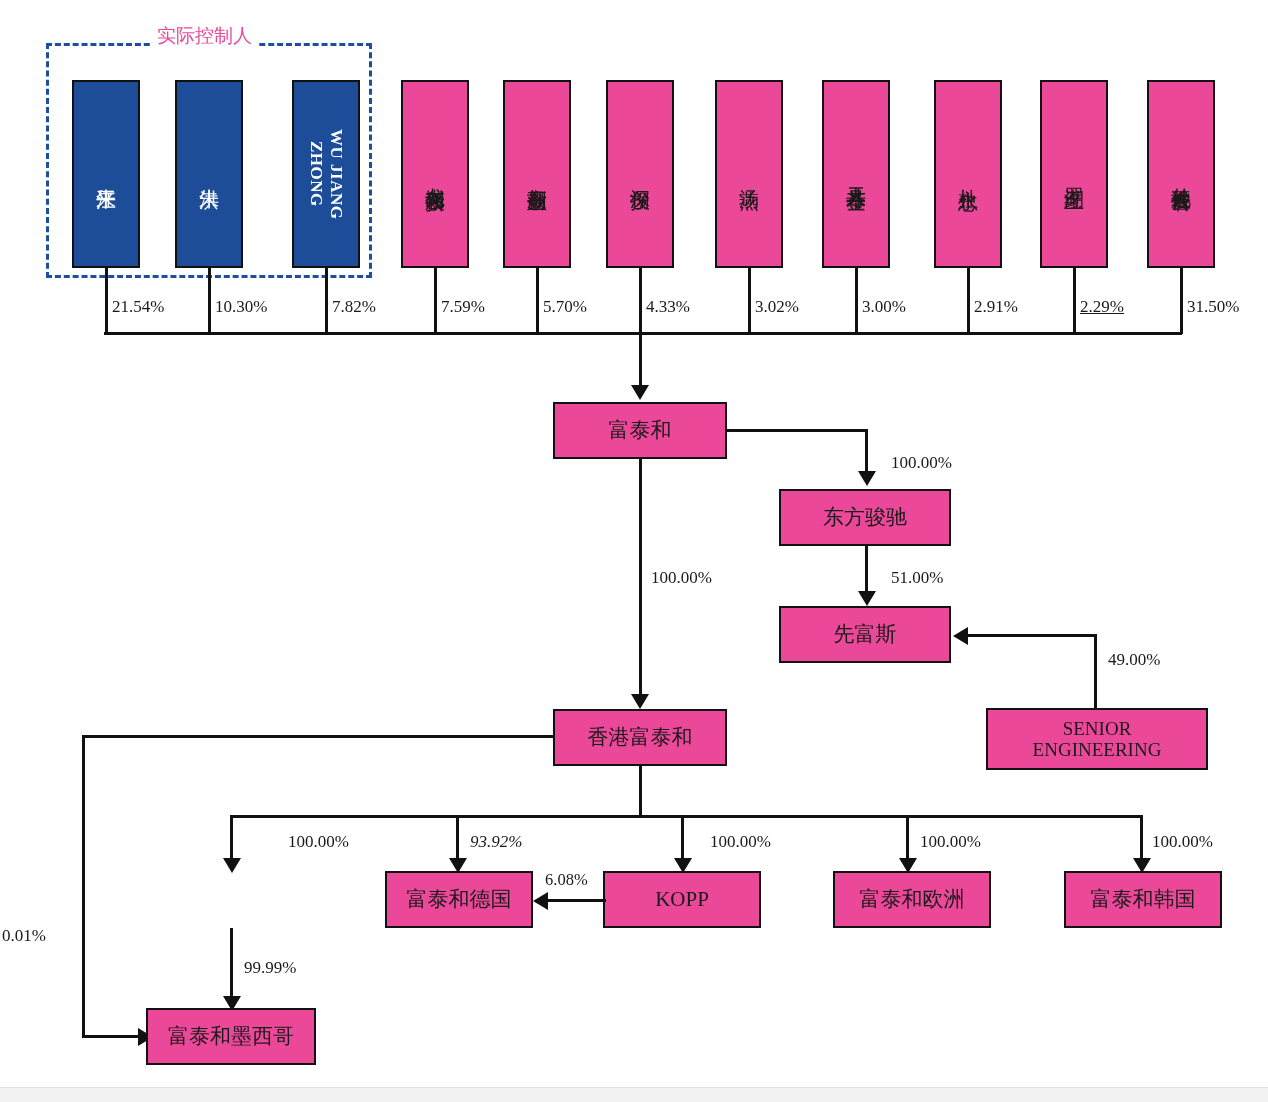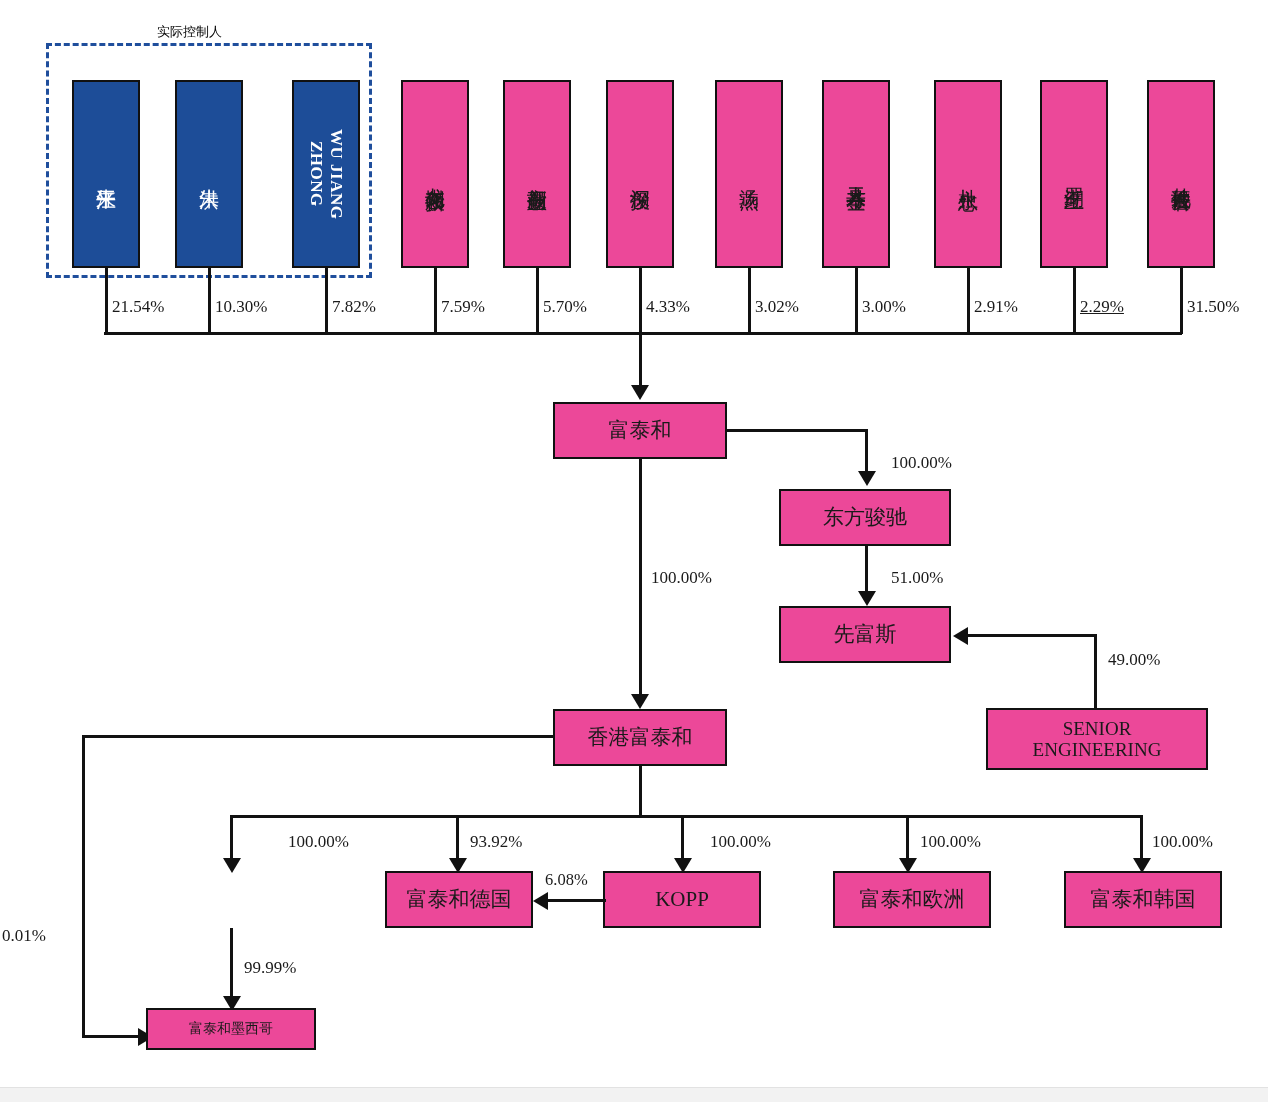--- a/index.html
+++ b/index.html
@@ -99,23 +99,23 @@
   .dashgroup {
     position: absolute;
     box-sizing: border-box;
     border: 3px dashed #1f4e9c;
     background: transparent;
   }
   .dashlabel {
     position: absolute;
     background: #ffffff;
     padding: 0 7px;
-    font-size: 13px;
+    font-size: 19px;
     font-family: "Liberation Sans", sans-serif;
-    color: #000000;
+    color: #ec4899;
     white-space: nowrap;
   }
   
   .page-foot {
     position: absolute;
     left: 0;
     bottom: 0;
     width: 1268px;
     height: 14px;
     background: #f2f2f2;
@@ -241,21 +241,21 @@
 
   <div class="vline" style="left:639px; top:766px; height:51px;"></div>
   <div class="hline" style="left:230px; top:815px; width:912px;"></div>
 
   <div class="vline" style="left:230px; top:815px; height:47px;"></div>
   <div class="arrow-down" style="left:223px; top:858px;"></div>
   <div class="pct" style="left:288px; top:832px;">100.00%</div>
 
   <div class="vline" style="left:456px; top:815px; height:47px;"></div>
   <div class="arrow-down" style="left:449px; top:858px;"></div>
-  <div class="pct" style="left:470px; top:832px;">93.92%</div>
+  <div class="pct" style="left:470px; top:832px;font-style:italic;">93.92%</div>
 
   <div class="vline" style="left:681px; top:815px; height:47px;"></div>
   <div class="arrow-down" style="left:674px; top:858px;"></div>
   <div class="pct" style="left:710px; top:832px;">100.00%</div>
 
   <div class="vline" style="left:906px; top:815px; height:47px;"></div>
   <div class="arrow-down" style="left:899px; top:858px;"></div>
   <div class="pct" style="left:920px; top:832px;">100.00%</div>
 
   <div class="vline" style="left:1140px; top:815px; height:47px;"></div>
@@ -280,18 +280,18 @@
   </div>
 
   <div class="hline" style="left:548px; top:899px; width:58px;"></div>
   <div class="arrow-left" style="left:533px; top:892px;"></div>
   <div class="pct small" style="left:545px; top:870px;">6.08%</div>
 
   <div class="vline" style="left:230px; top:928px; height:72px;"></div>
   <div class="arrow-down" style="left:223px; top:996px;"></div>
   <div class="pct" style="left:244px; top:958px;">99.99%</div>
 
-  <div class="box" style="left:146px; top:1008px; width:170px; height:42px; font-size:14px;">
+  <div class="box" style="left:146px; top:1008px; width:170px; height:57px; font-size:21px;">
     <span>富泰和墨西哥</span>
   </div>
 
   <div class="page-foot"></div>
 </div>
 
 </body></html>

